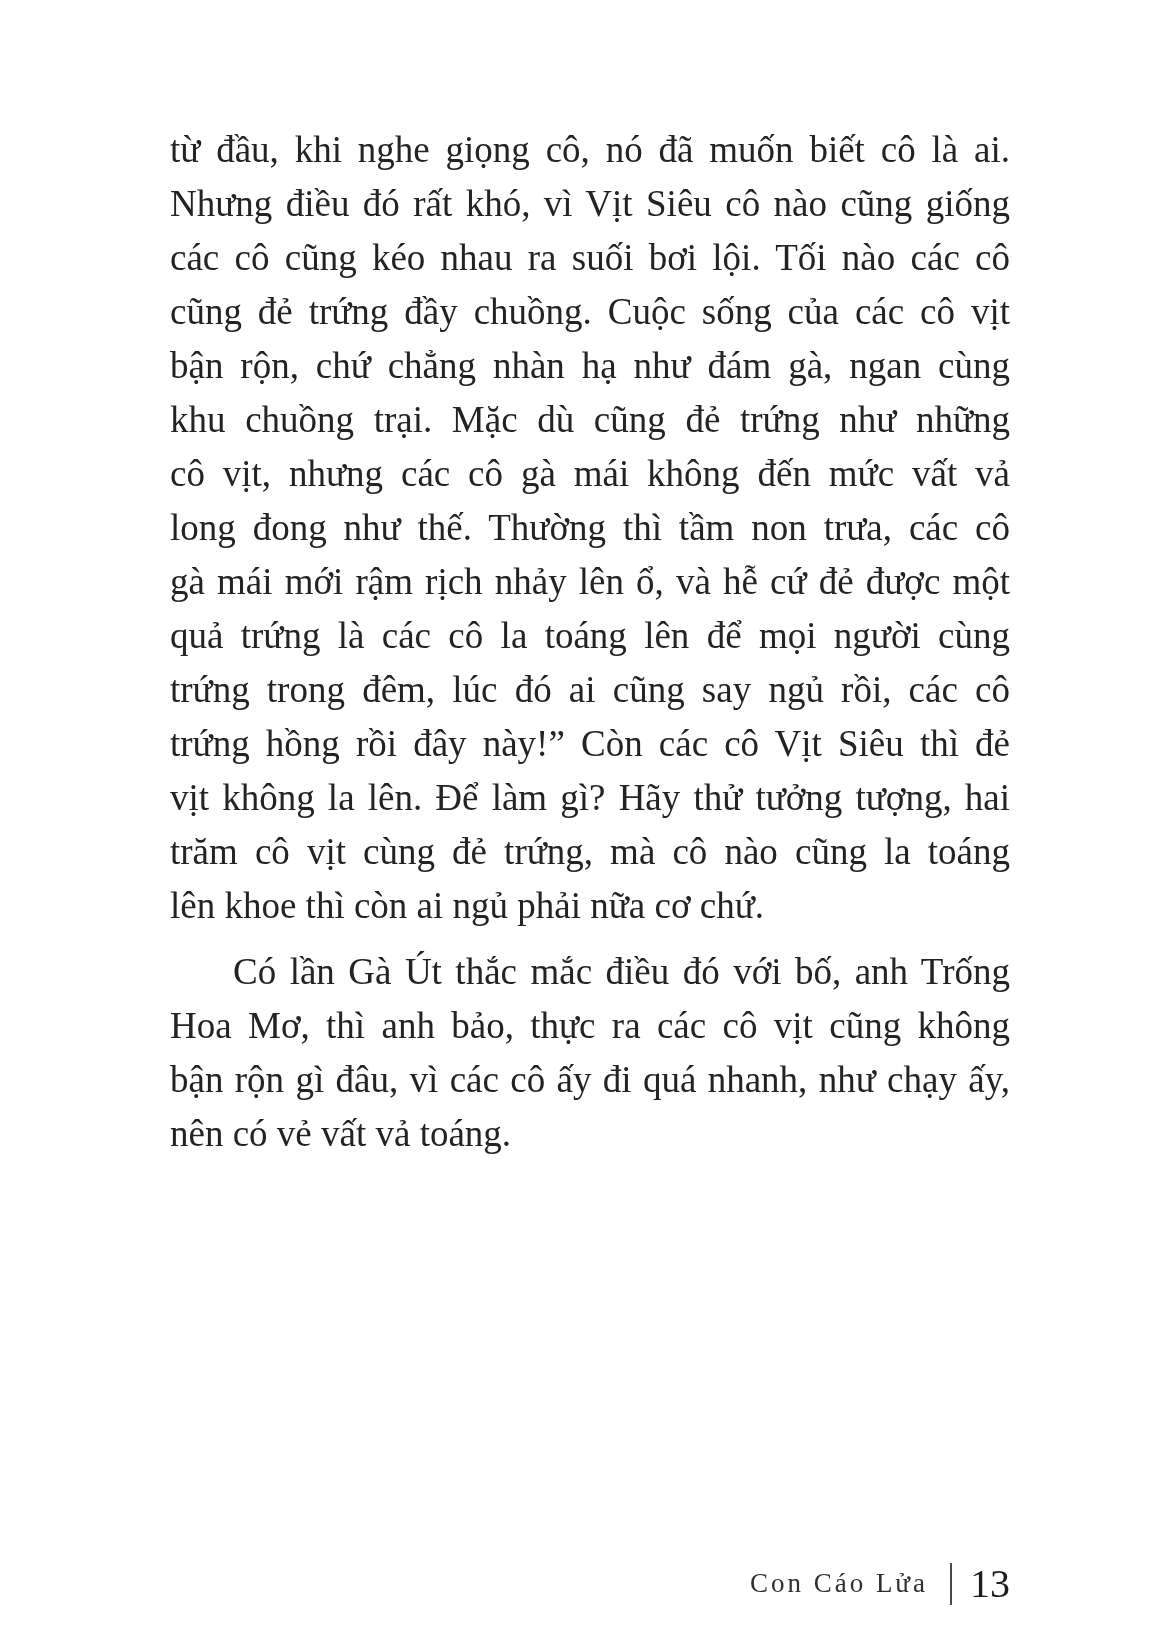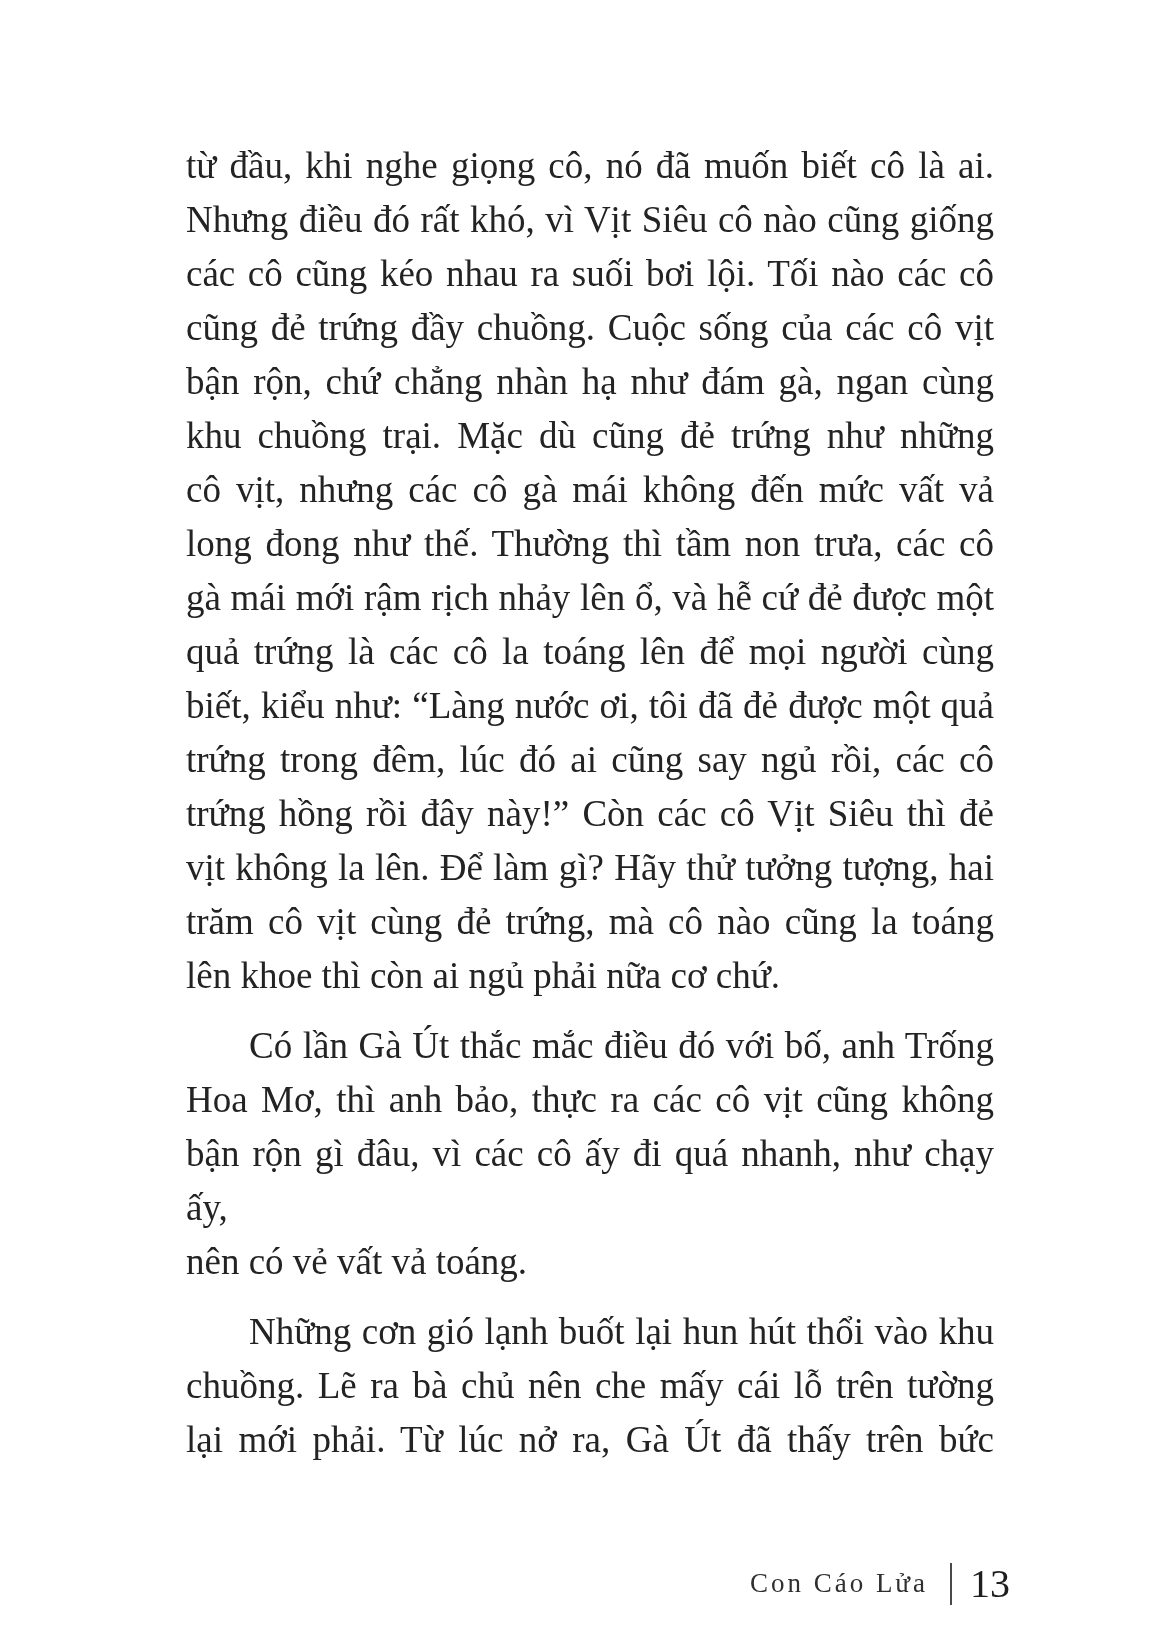--- a/index.html
+++ b/index.html
@@ -17,21 +17,21 @@
   }
   .text-block {
     position: absolute;
     left: 170px;
     top: 123px;
     width: 840px;
     font-size: 37px;
     line-height: 54px;
     color: #232323;
   }
-  .para { margin: 16px; padding: 0; }
+  .para { margin: 0; padding: 0; }
   .para + .para { margin-top: 12px; }
   .line {
     text-align: justify;
     text-align-last: justify;
     overflow: hidden;
   }
   .line.end {
     text-align-last: left;
   }
   .line.indent {
@@ -73,40 +73,34 @@
       <div class="line">từ đầu, khi nghe giọng cô, nó đã muốn biết cô là ai.</div>
       <div class="line">Nhưng điều đó rất khó, vì Vịt Siêu cô nào cũng giống</div>
       <div class="line">các cô cũng kéo nhau ra suối bơi lội. Tối nào các cô</div>
       <div class="line">cũng đẻ trứng đầy chuồng. Cuộc sống của các cô vịt</div>
       <div class="line">bận rộn, chứ chẳng nhàn hạ như đám gà, ngan cùng</div>
       <div class="line">khu chuồng trại. Mặc dù cũng đẻ trứng như những</div>
       <div class="line">cô vịt, nhưng các cô gà mái không đến mức vất vả</div>
       <div class="line">long đong như thế. Thường thì tầm non trưa, các cô</div>
       <div class="line">gà mái mới rậm rịch nhảy lên ổ, và hễ cứ đẻ được một</div>
       <div class="line">quả trứng là các cô la toáng lên để mọi người cùng</div>
-      <div class="line">biết, kiểu như: “Làng nước ơi, tôi đã đẻ được một quả</div>
       <div class="line">trứng trong đêm, lúc đó ai cũng say ngủ rồi, các cô</div>
       <div class="line">trứng hồng rồi đây này!” Còn các cô Vịt Siêu thì đẻ</div>
       <div class="line">vịt không la lên. Để làm gì? Hãy thử tưởng tượng, hai</div>
       <div class="line">trăm cô vịt cùng đẻ trứng, mà cô nào cũng la toáng</div>
       <div class="line end">lên khoe thì còn ai ngủ phải nữa cơ chứ.</div>
     </div>
 
     <div class="para">
       <div class="line indent">Có lần Gà Út thắc mắc điều đó với bố, anh Trống</div>
       <div class="line">Hoa Mơ, thì anh bảo, thực ra các cô vịt cũng không</div>
       <div class="line">bận rộn gì đâu, vì các cô ấy đi quá nhanh, như chạy ấy,</div>
       <div class="line end">nên có vẻ vất vả toáng.</div>
     </div>
 
-    <div class="para">
-      <div class="line indent">Những cơn gió lạnh buốt lại hun hút thổi vào khu</div>
-      <div class="line">chuồng. Lẽ ra bà chủ nên che mấy cái lỗ trên tường</div>
-      <div class="line">lại mới phải. Từ lúc nở ra, Gà Út đã thấy trên bức</div>
-    </div>
 
   </main>
 
   <footer class="footer">
     <span class="book-title">Con Cáo Lửa</span>
     <span class="divider"></span>
     <span class="page-number">13</span>
   </footer>
 </div>
 

